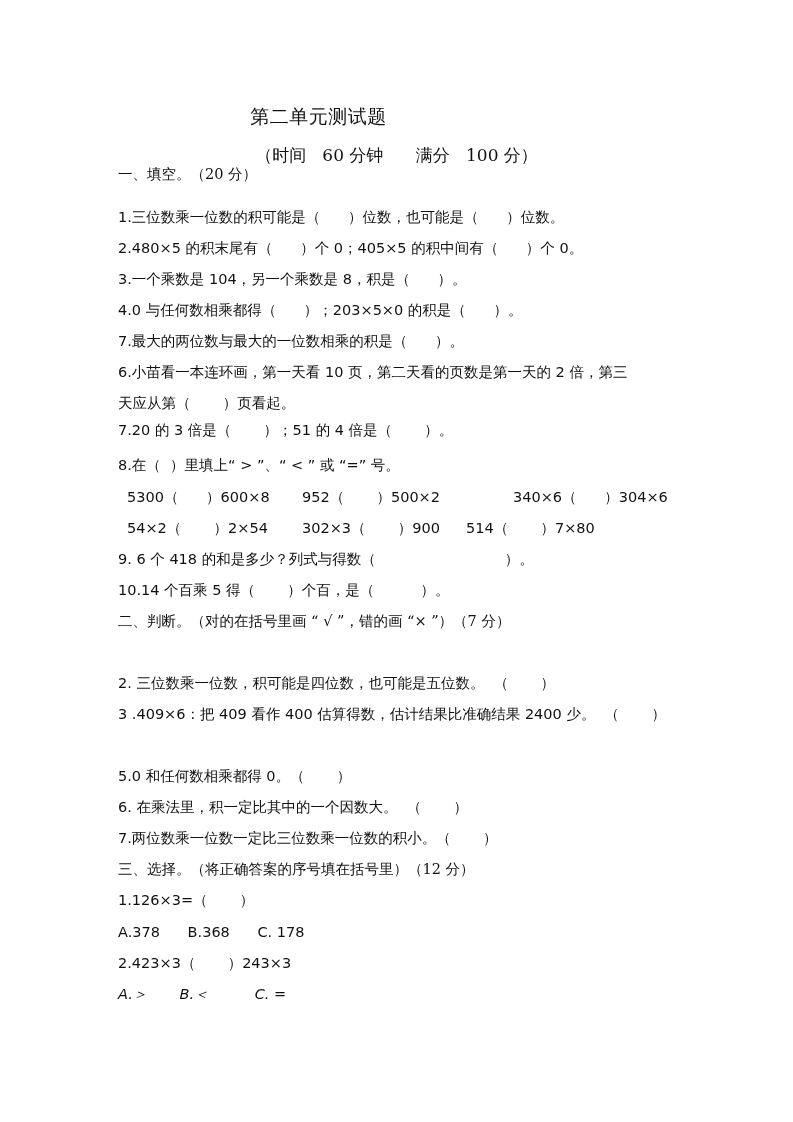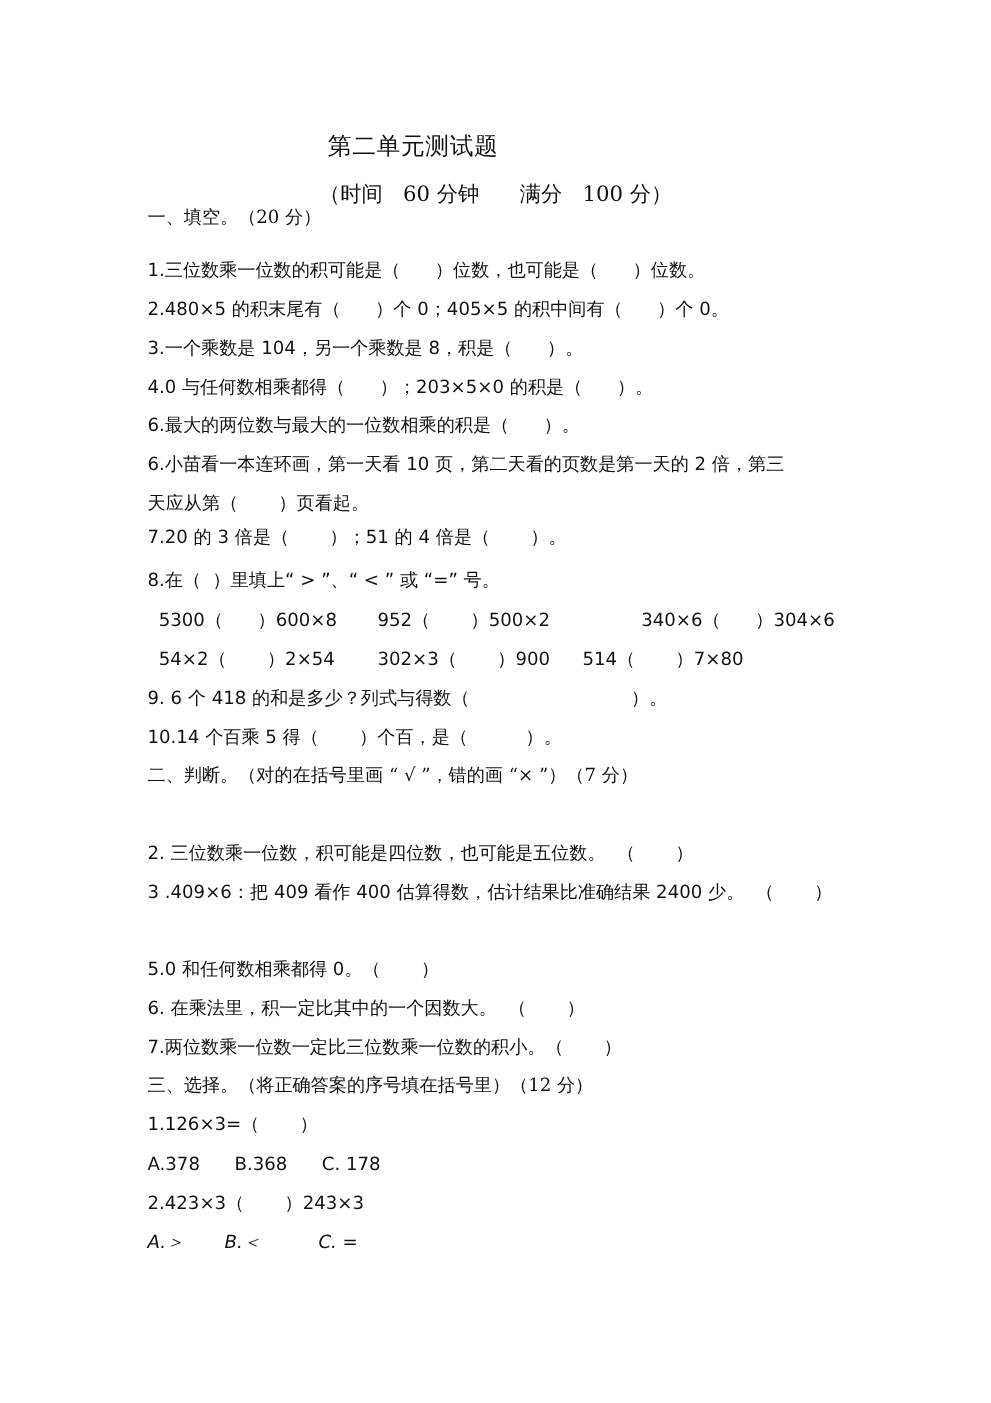--- a/index.html
+++ b/index.html
@@ -22,21 +22,20 @@
     }
     .title {
       position: absolute;
       left: 0; width: 637px;
       top: 104px;
       text-align: center;
       font-size: 19px;
       letter-spacing: 0.5px;
       font-family: "DejaVu Serif", "Liberation Serif", serif;
       font-weight: normal;
-      margin-left: 12px;
     }
     .subtitle {
       position: absolute;
       left: 0; width: 793px;
       top: 144px;
       text-align: center;
       font-size: 17px;
       white-space: pre;
       font-family: "DejaVu Serif", "Liberation Serif", serif;
     }
@@ -65,21 +64,21 @@
 <div class="page">
 
   <div class="title">第二单元测试题</div>
   <div class="subtitle">（时间   60 分钟      满分   100 分）</div>
 
   <div class="line heading" style="top:164px;">一、填空。（20 分）</div>
   <div class="line" style="top:207px;">1.三位数乘一位数的积可能是（      ）位数，也可能是（      ）位数。</div>
   <div class="line" style="top:238px;">2.480×5 的积末尾有（      ）个 0；405×5 的积中间有（      ）个 0。</div>
   <div class="line" style="top:269px;">3.一个乘数是 104，另一个乘数是 8，积是（      ）。</div>
   <div class="line" style="top:300px;">4.0 与任何数相乘都得（      ）；203×5×0 的积是（      ）。</div>
-  <div class="line" style="top:331px;">6.最大的两位数与最大的一位数相乘的积是（      ）。</div>
+  <div class="line" style="top:331px;">7.最大的两位数与最大的一位数相乘的积是（      ）。</div>
   <div class="line" style="top:362px;">6.小苗看一本连环画，第一天看 10 页，第二天看的页数是第一天的 2 倍，第三</div>
   <div class="line" style="top:393px;">天应从第（       ）页看起。</div>
   <div class="line" style="top:420px;">7.20 的 3 倍是（       ）；51 的 4 倍是（       ）。</div>
   <div class="line" style="top:455px;">8.在（  ）里填上“ &gt; ”、“ &lt; ” 或 “=” 号。</div>
 
   <div>
     <span class="cmp" style="left:127px; top:487px;">5300（      ）600×8</span>
     <span class="cmp" style="left:302px; top:487px;">952（       ）500×2</span>
     <span class="cmp" style="left:466px; top:487px;margin-left:47px;">340×6（      ）304×6</span>
   </div>

